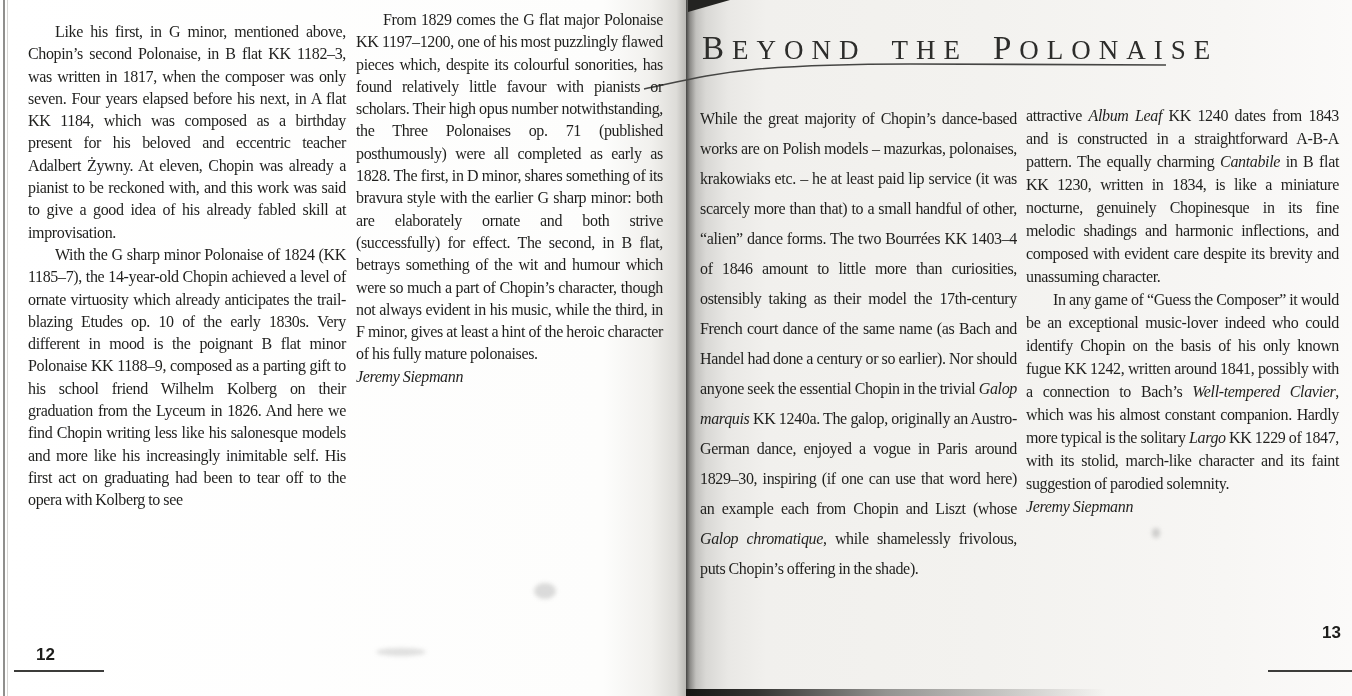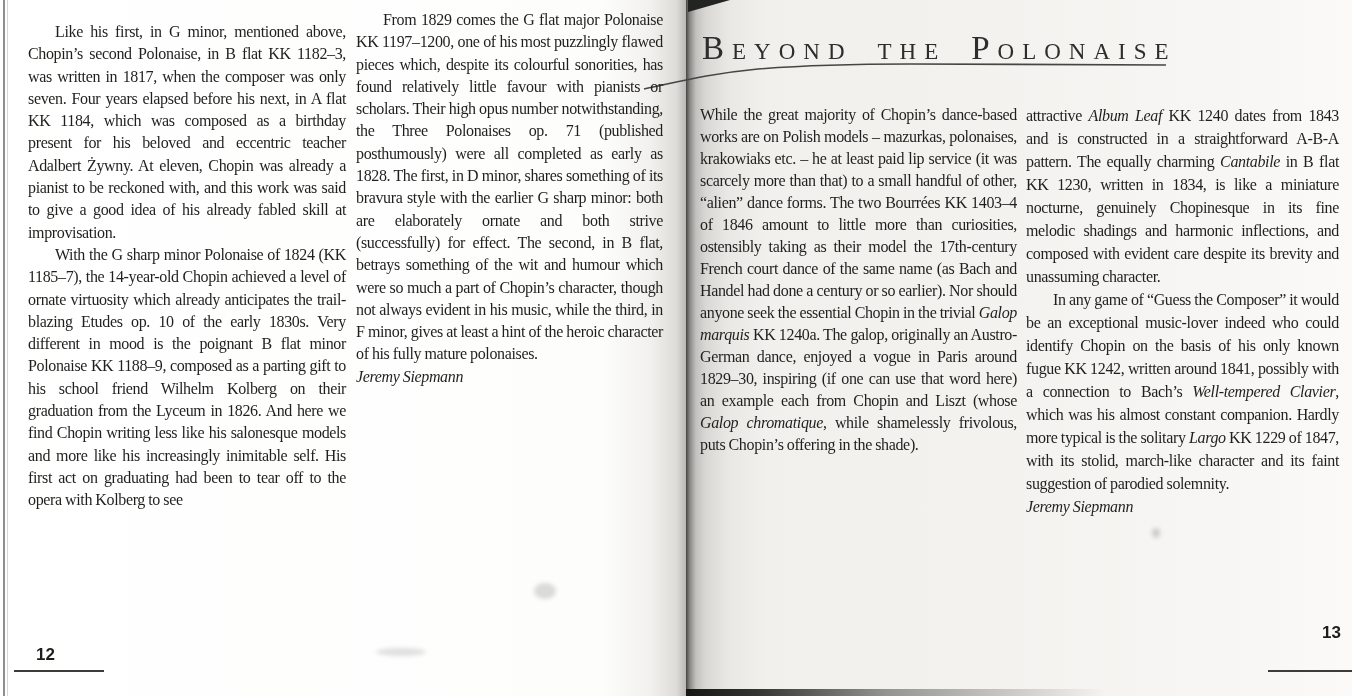--- a/index.html
+++ b/index.html
@@ -27,32 +27,32 @@
     position:absolute;left:686px;top:689px;width:420px;height:7px;
     background:linear-gradient(90deg,#161614 0,#333331 70px,rgba(70,70,68,.55) 200px,rgba(70,70,68,0) 420px);
   }
   
   .header-title{
     position:absolute;left:702px;top:31px;width:470px;line-height:34px;
     color:#2d2d2b;white-space:nowrap;
   }
   .t-word{margin-right:25px;letter-spacing:8px;}
   .t-big{font-size:33px;}
-  .t-small{font-size:23px;}
+  .t-small{font-size:27px;}
   .header-rule{position:absolute;left:640px;top:56px;z-index:3;}
   
   .col{
     position:absolute;text-align:justify;font-size:16px;
     letter-spacing:-0.35px;word-spacing:-0.4px;z-index:4;
   }
   .col p{margin:0;}
   .col p.indent{text-indent:27px;}
   #lc1{left:28px;top:21px;width:318px;line-height:22.3px;}
   #lc2{left:356px;top:9px;width:307px;line-height:22.3px;}
-  #rc1{left:700px;top:104px;width:317px;line-height:22px;}
+  #rc1{left:700px;top:104px;width:317px;line-height:30px;}
   #rc2{left:1026px;top:104px;width:313px;line-height:23px;}
   .signature{text-align:left;font-style:italic;margin-top:11px;padding-right:4px;}
   
   .pagenum{
     position:absolute;font-family:"Liberation Sans", sans-serif;font-weight:bold;
     font-size:17px;color:#1d1d1b;z-index:4;
   }
   #pn-12{left:36px;top:645px;}
   #pn-13{left:1322px;top:623px;}
   .pagenum-rule{position:absolute;height:2px;background:#3c3c3a;z-index:4;}

